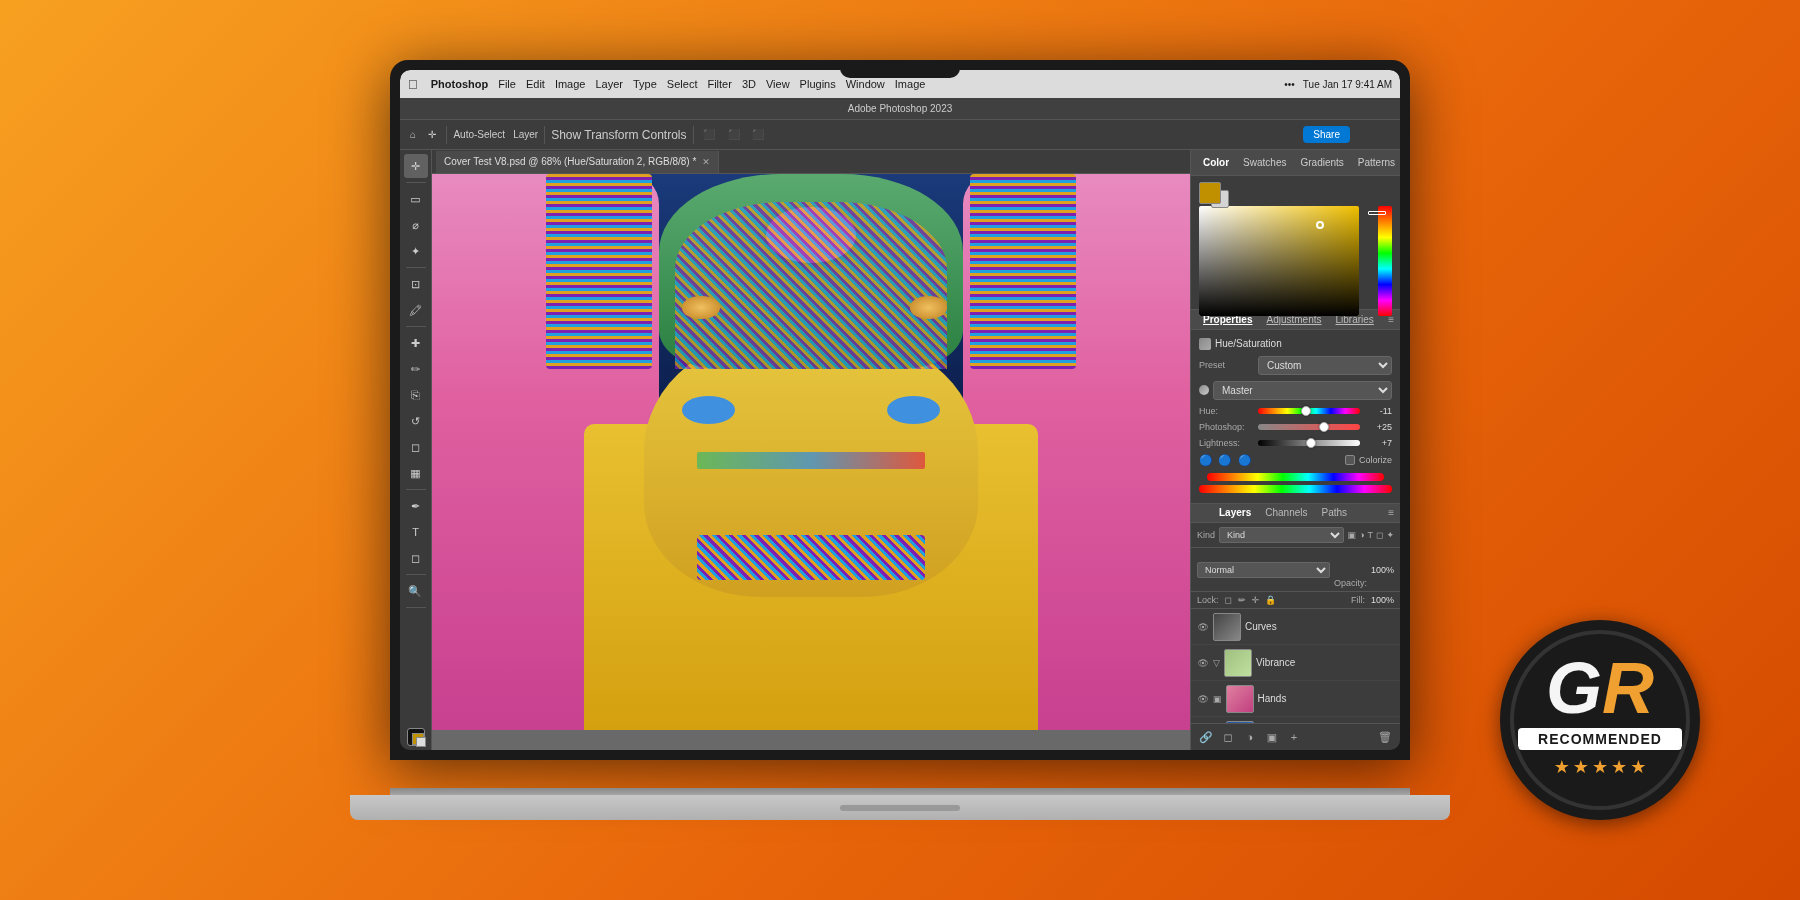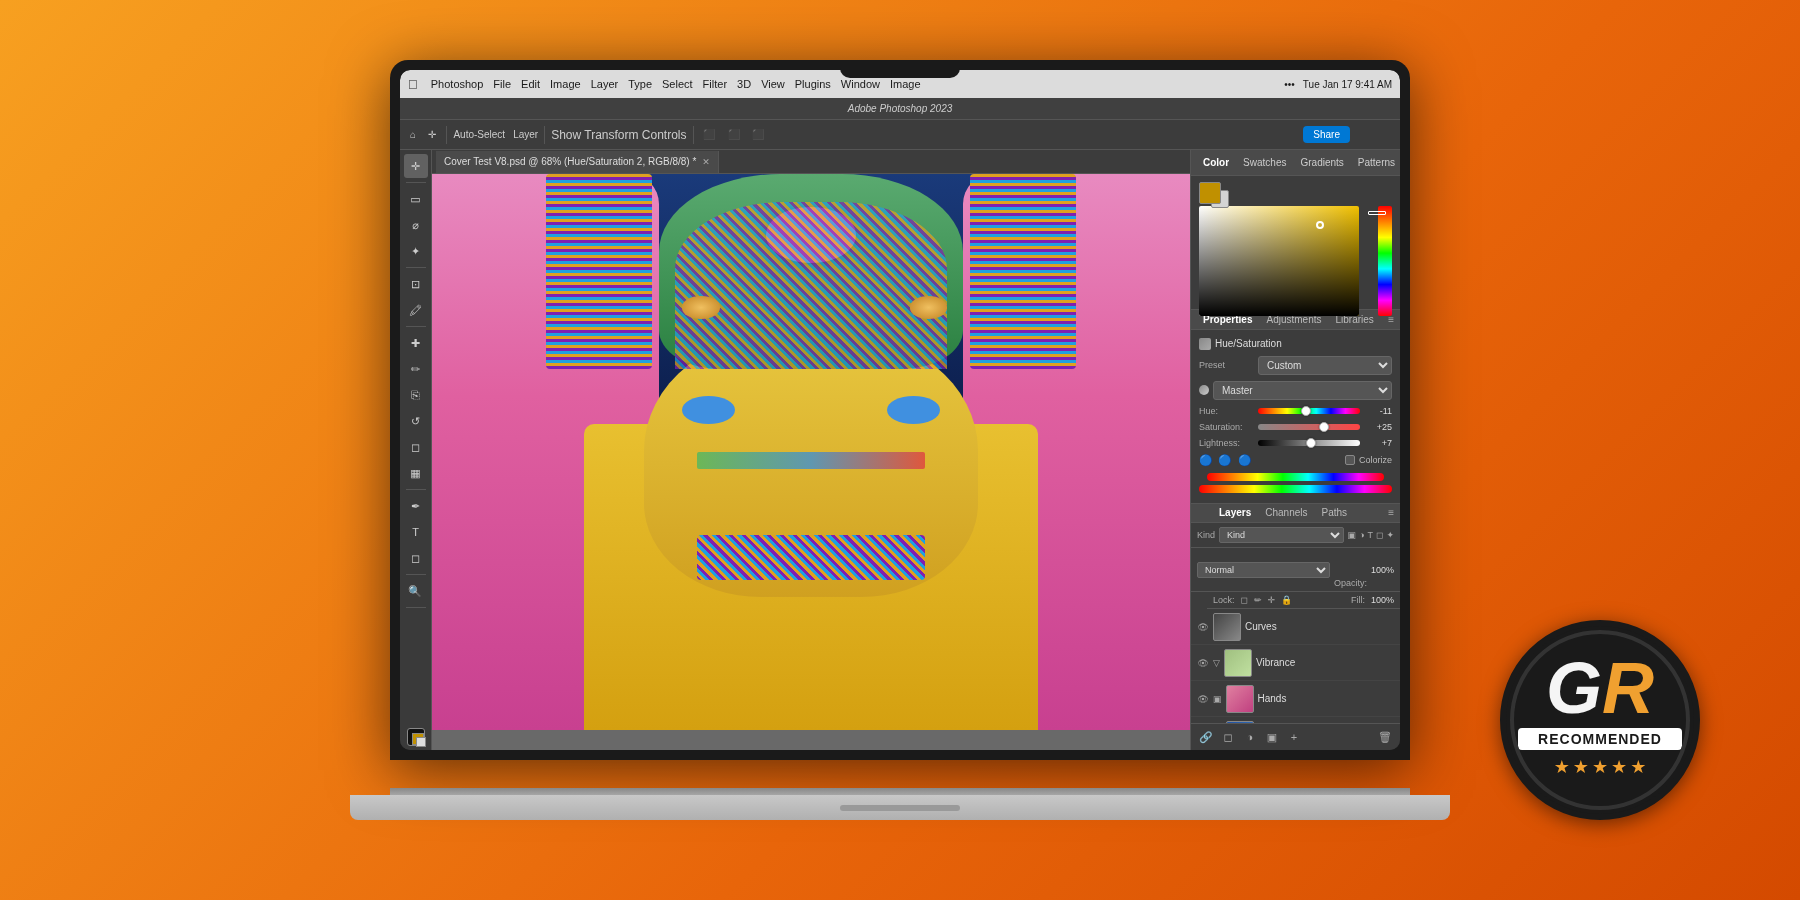--- a/index.html
+++ b/index.html
@@ -102,21 +102,21 @@
       font-size: 13px;
       margin-right: 8px;
       color: #1a1a1a;
     }
     .menu-item {
       margin: 0 5px;
       font-size: 11px;
       font-weight: 500;
       cursor: pointer;
     }
-    .menu-item.bold { font-weight: 400; text-align: center; }
+    .menu-item.bold { font-weight: 700; text-align: center; }
     .macos-right {
       position: absolute;
       right: 8px;
       display: flex;
       align-items: center;
       gap: 8px;
       font-size: 10px;
     }
 
     
@@ -134,21 +134,20 @@
     }
     .ps-title-bar {
       height: 22px;
       background: #404040;
       display: flex;
       align-items: center;
       justify-content: center;
       font-size: 10px;
       color: #ccc;
       border-bottom: 1px solid #555;
-      font-style: italic;
     }
     .ps-tool-btn {
       background: none;
       border: none;
       color: #ccc;
       font-size: 10px;
       cursor: pointer;
       padding: 2px 4px;
       border-radius: 3px;
     }
@@ -336,20 +335,21 @@
       padding: 0 6px;
       height: 26px;
       align-items: center;
       gap: 2px;
     }
     .prop-tab {
       font-size: 10px;
       color: #bbb;
       padding: 2px 6px;
       cursor: pointer;
+      text-decoration: underline;
     }
     .prop-tab.active { color: #fff; font-weight: 600; }
 
     .hue-sat-panel {
       padding: 8px;
     }
     .hs-row {
       display: flex;
       align-items: center;
       margin-bottom: 6px;
@@ -488,21 +488,20 @@
     }
     .opacity-label { font-size: 9px; color: #aaa; margin-top: 27px; }
     .opacity-value { font-size: 9px; color: #ddd; }
 
     .layers-lock-row {
       display: flex;
       align-items: center;
       padding: 3px 6px;
       gap: 6px;
       border-bottom: 1px solid #555;
-      margin-left: 16px;
     }
     .lock-label { font-size: 9px; color: #aaa; }
     .fill-label { font-size: 9px; color: #aaa; margin-left: auto; }
     .fill-value { font-size: 9px; color: #ddd; }
 
     .layer-row {
       display: flex;
       align-items: center;
       padding: 3px 6px;
       height: 36px;
@@ -841,21 +840,21 @@
 
             <div class="hs-row">
               <span class="hs-label">Hue:</span>
               <div class="slider-track slider-hue">
                 <div class="slider-thumb" style="left:47%;"></div>
               </div>
               <span class="hs-value">-11</span>
             </div>
 
             <div class="hs-row">
-              <span class="hs-label">Saturation:</span>
+              <span class="hs-label">Photoshop:</span>
               <div class="slider-track slider-sat">
                 <div class="slider-thumb" style="left:65%;"></div>
               </div>
               <span class="hs-value">+25</span>
             </div>
 
             <div class="hs-row">
               <span class="hs-label">Lightness:</span>
               <div class="slider-track slider-light">
                 <div class="slider-thumb" style="left:52%;"></div>

